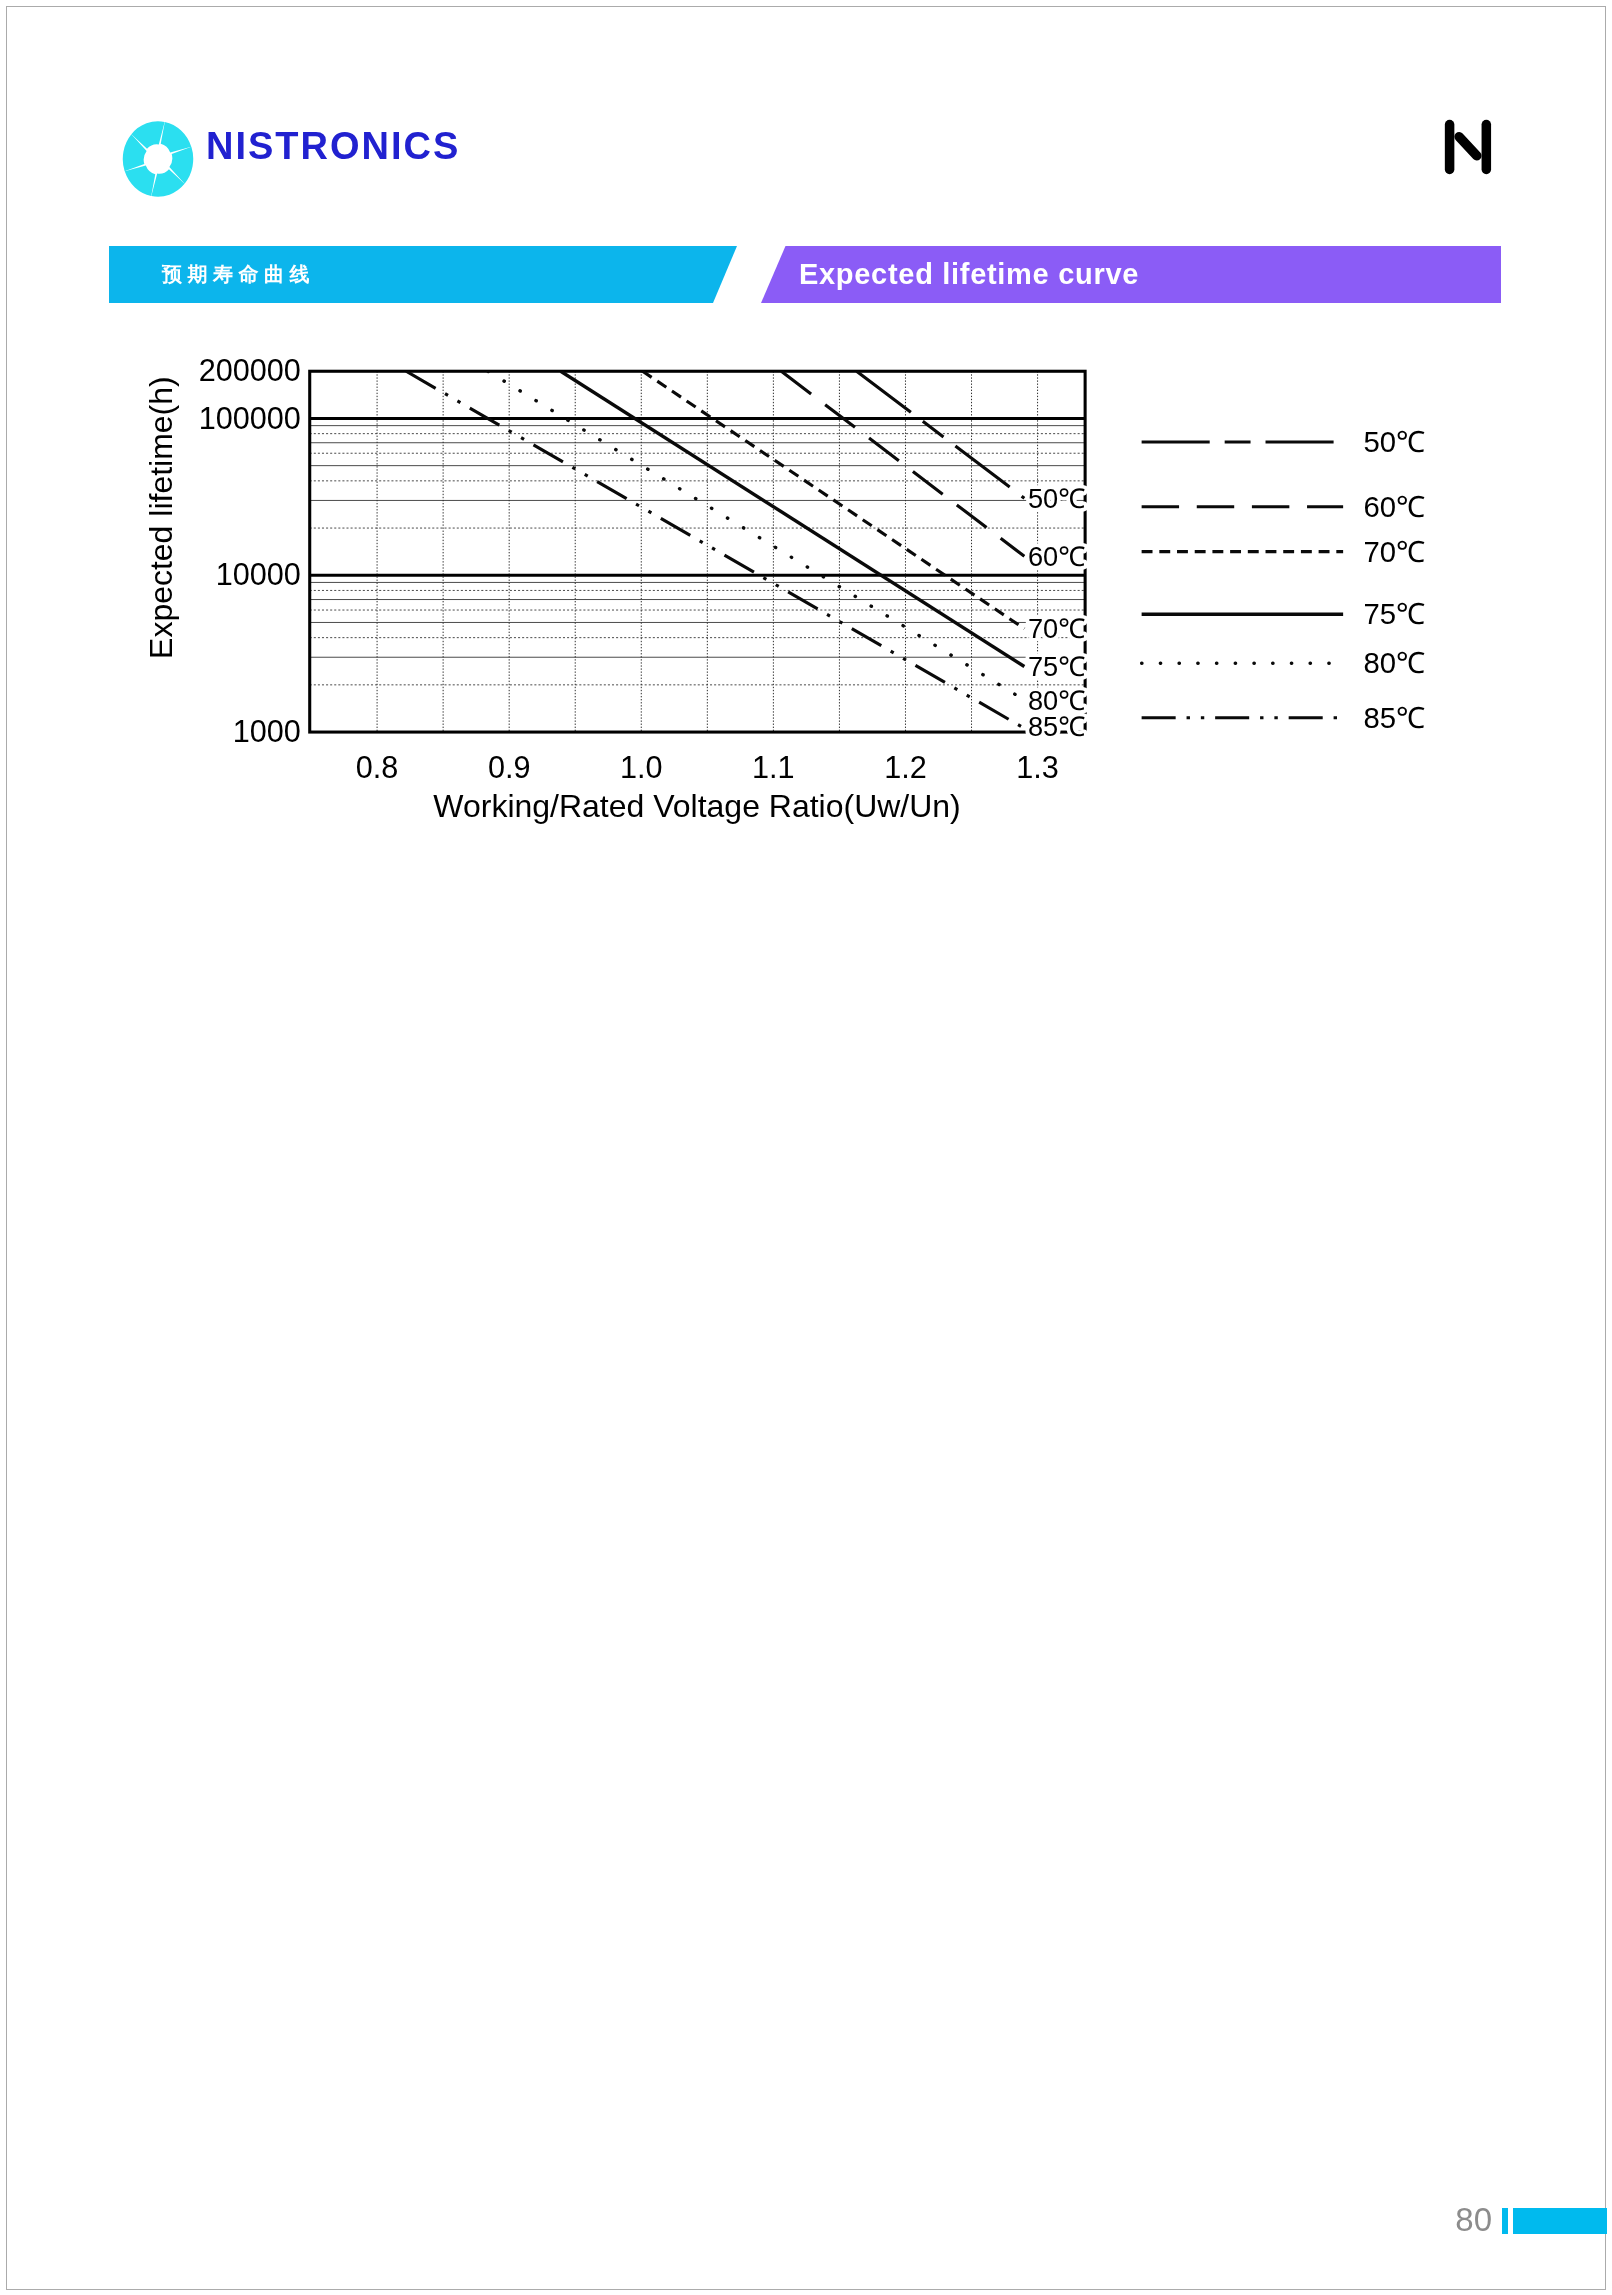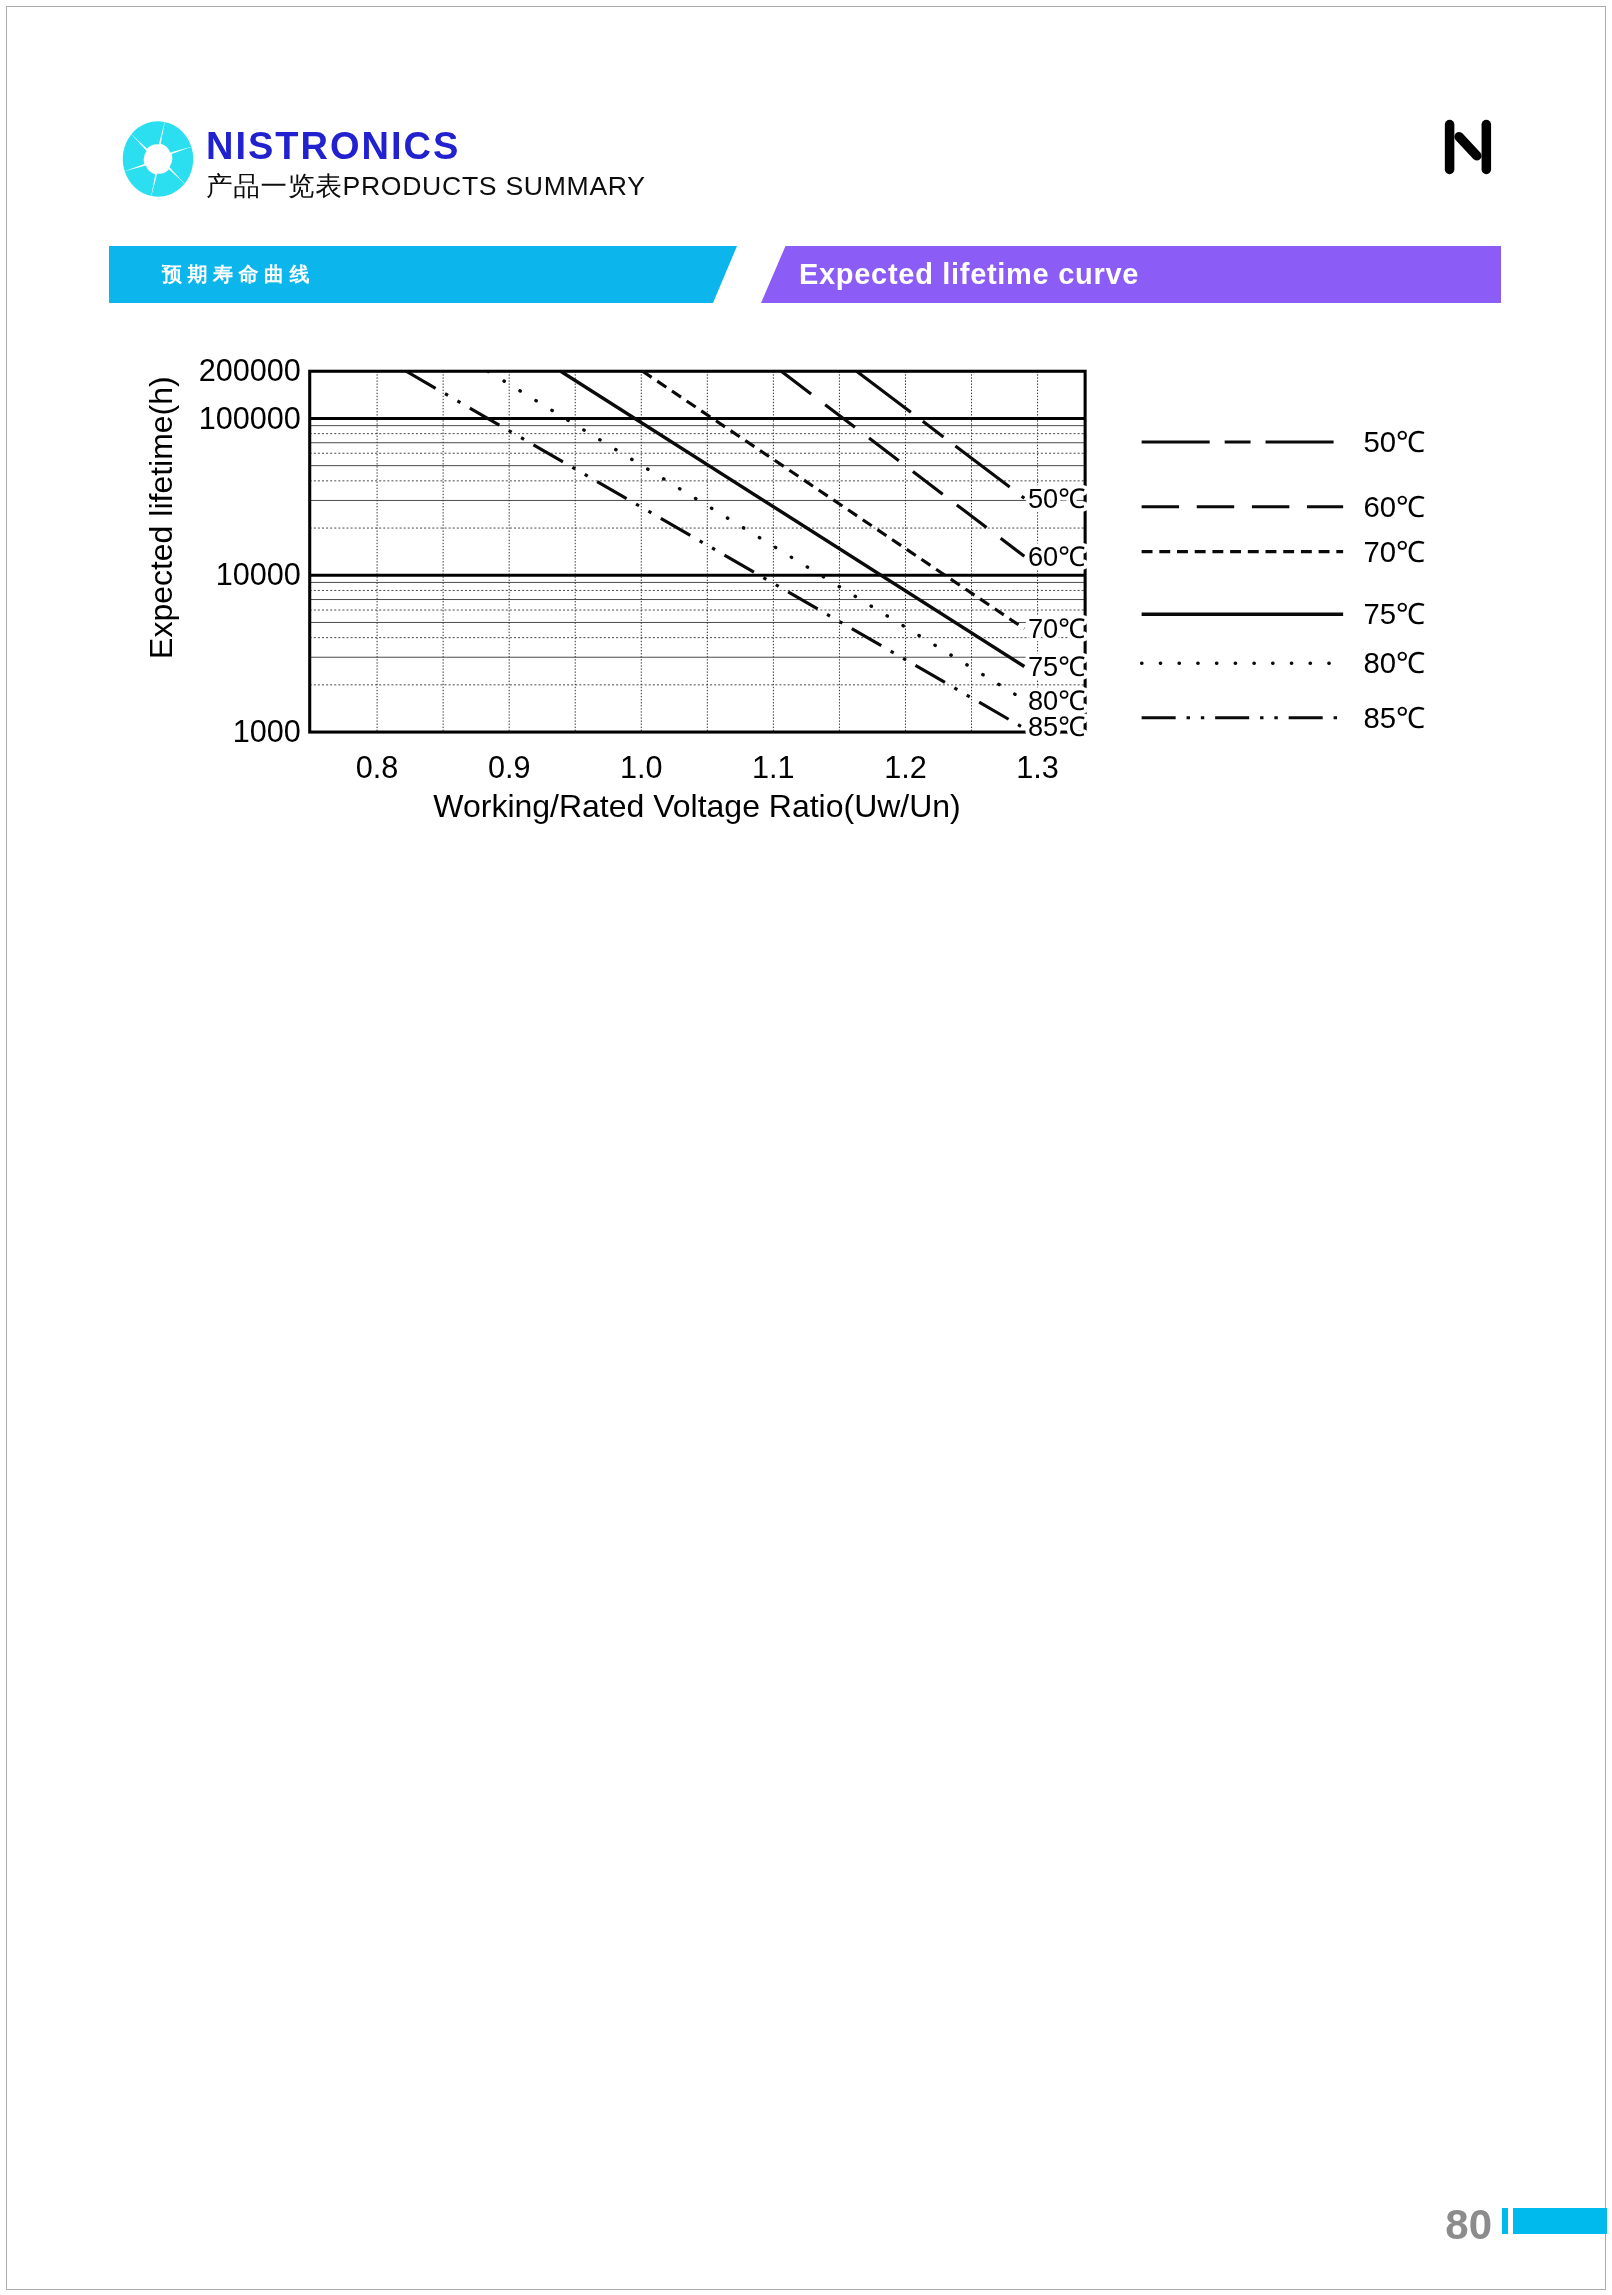--- a/index.html
+++ b/index.html
@@ -15,21 +15,21 @@
   .banner{top:246px;height:57px;}
   #banner-left{left:109px;width:634px;background:#0cb5ec;
     clip-path:polygon(0 0,628px 0,604px 100%,0 100%);}
   #banner-right{left:761px;width:740px;background:#8b5cf6;
     clip-path:polygon(24.5px 0,100% 0,100% 100%,0 100%);}
   .banner-text{color:#fff;font-weight:bold;line-height:57px;white-space:nowrap;}
   #banner-title-zh{margin-left:53px;font-size:20px;letter-spacing:5.5px;}
   #banner-title-en{margin-left:38px;font-size:29px;letter-spacing:0.7px;}
 
   
-  #page-number{left:1390px;top:2201px;width:102px;text-align:right;font-size:42px;font-weight:bold;color:#8c8c8c;}
+  #page-number{left:1390px;top:2201px;width:102px;text-align:right;font-size:33px;font-weight:normal;color:#8c8c8c;}
   #footer-bar-thin{left:1502px;top:2208px;width:5.5px;height:26px;background:#00baee;}
   #footer-bar-wide{left:1513px;top:2208px;width:94px;height:26px;background:#00baee;}
 
   svg text{font-family:"Liberation Sans",sans-serif;}
 </style>
 </head>
 <body>
 
 <div class="abs" id="page-border"></div>
 
@@ -39,21 +39,20 @@
     <g id="aperture-blades" transform="scale(1,1.07)">
         <path d="M 10,-51 A 52,52 0 0 1 49,-17 L 18,-9 A 20,20 0 0 0 4,-21 Z" fill="#2bdff0" transform="rotate(0)"></path>
         <path d="M 10,-51 A 52,52 0 0 1 49,-17 L 18,-9 A 20,20 0 0 0 4,-21 Z" fill="#2bdff0" transform="rotate(60)"></path>
         <path d="M 10,-51 A 52,52 0 0 1 49,-17 L 18,-9 A 20,20 0 0 0 4,-21 Z" fill="#2bdff0" transform="rotate(120)"></path>
         <path d="M 10,-51 A 52,52 0 0 1 49,-17 L 18,-9 A 20,20 0 0 0 4,-21 Z" fill="#2bdff0" transform="rotate(180)"></path>
         <path d="M 10,-51 A 52,52 0 0 1 49,-17 L 18,-9 A 20,20 0 0 0 4,-21 Z" fill="#2bdff0" transform="rotate(240)"></path>
         <path d="M 10,-51 A 52,52 0 0 1 49,-17 L 18,-9 A 20,20 0 0 0 4,-21 Z" fill="#2bdff0" transform="rotate(300)"></path>
       </g>
   </svg>
   <div class="abs" id="brand-text">NISTRONICS</div>
-  <div class="abs" id="header-subtitle">产品一览表PRODUCTS SUMMARY</div>
 
   <svg class="abs" id="logo-n" style="left:1436px;top:99px;" width="68" height="68" viewBox="0 0 100 100">
     <line x1="20" y1="14" x2="20" y2="80" stroke="#000" stroke-width="14" stroke-linecap="round"></line>
     <line x1="74" y1="14" x2="74" y2="80" stroke="#000" stroke-width="14" stroke-linecap="round"></line>
     <line x1="34" y1="32" x2="60" y2="60" stroke="#000" stroke-width="14" stroke-linecap="round"></line>
   </svg>
 </div>
 
 <div class="abs banner" id="banner-left">
   <div class="banner-text" id="banner-title-zh">预期寿命曲线</div>

